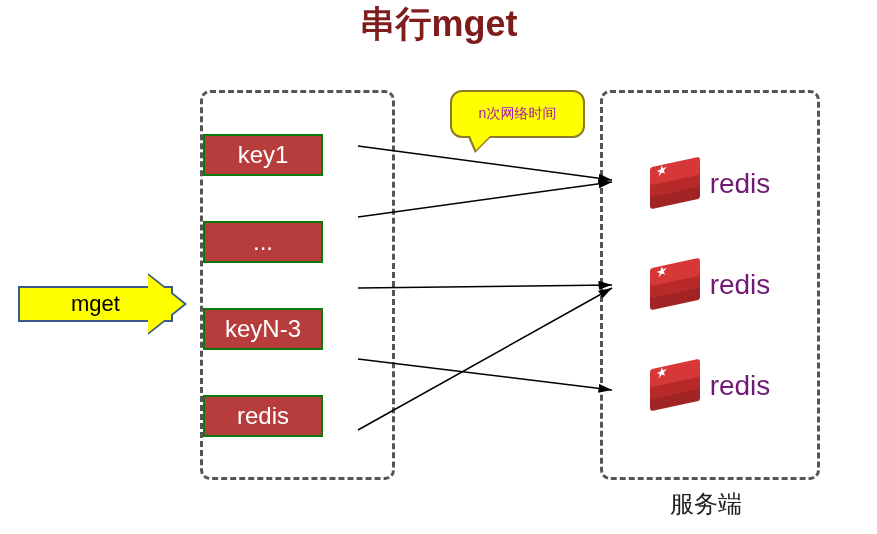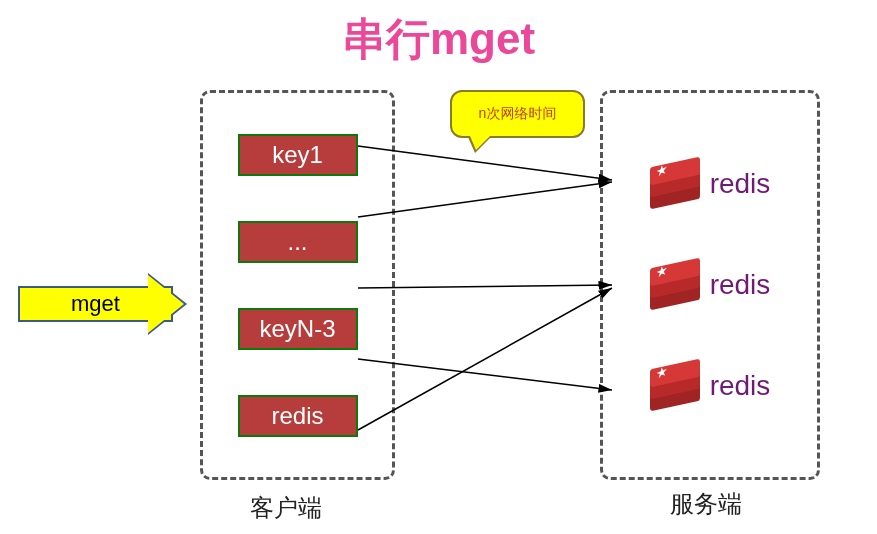--- a/index.html
+++ b/index.html
@@ -5,24 +5,23 @@
     * { box-sizing: border-box; margin: 0; padding: 0; }
     body {
       width: 877px;
       height: 534px;
       font-family: "Microsoft YaHei", Arial, sans-serif;
       position: relative;
       background: #fff;
     }
     .title {
       text-align: center;
-      color: #ec4899;
-      font-size: 44px;
+      color: #7f1d1d;
+      font-size: 36px;
       font-weight: bold;
-      padding-top: 10px;
     }
     .diagram {
       position: absolute;
       top: 60px;
       left: 0;
       width: 877px;
       height: 430px;
     }
     
     .mget-arrow {
@@ -73,21 +72,20 @@
       border: 3px dashed #555;
       border-radius: 10px;
     }
     .client-box {
       left: 200px;
       top: 30px;
       width: 195px;
       height: 390px;
       display: flex;
       flex-direction: column;
-      align-items: center;
       justify-content: space-around;
       padding: 18px 0;
     }
     .server-box {
       left: 600px;
       top: 30px;
       width: 220px;
       height: 390px;
       display: flex;
       flex-direction: column;
@@ -114,21 +112,21 @@
       top: 30px;
       width: 135px;
       height: 48px;
       background: #ffff00;
       border: 2px solid #8a7a2a;
       border-radius: 12px;
       display: flex;
       align-items: center;
       justify-content: center;
       font-size: 14px;
-      color: #c2410c;
+      color: #a21caf;
     }
     .callout-tail {
       position: absolute;
       left: 470px;
       top: 76px;
       width: 0;
       height: 0;
       border-top: 14px solid #ffff00;
       border-left: 6px solid transparent;
       border-right: 14px solid transparent;
@@ -263,16 +261,15 @@
       </marker>
     </defs>
 
     <line x1="358" y1="86" x2="612" y2="120" stroke="#000" stroke-width="1.5" marker-end="url(#arrow)"></line>
     <line x1="358" y1="157" x2="612" y2="122" stroke="#000" stroke-width="1.5" marker-end="url(#arrow)"></line>
     <line x1="358" y1="228" x2="612" y2="225" stroke="#000" stroke-width="1.5" marker-end="url(#arrow)"></line>
     <line x1="358" y1="299" x2="612" y2="330" stroke="#000" stroke-width="1.5" marker-end="url(#arrow)"></line>
     <line x1="358" y1="370" x2="612" y2="228" stroke="#000" stroke-width="1.5" marker-end="url(#arrow)"></line>
   </svg>
 
-  <div class="box-label client-label">客户端</div>
   <div class="box-label server-label">服务端</div>
 
 </div>
 
 </body></html>

